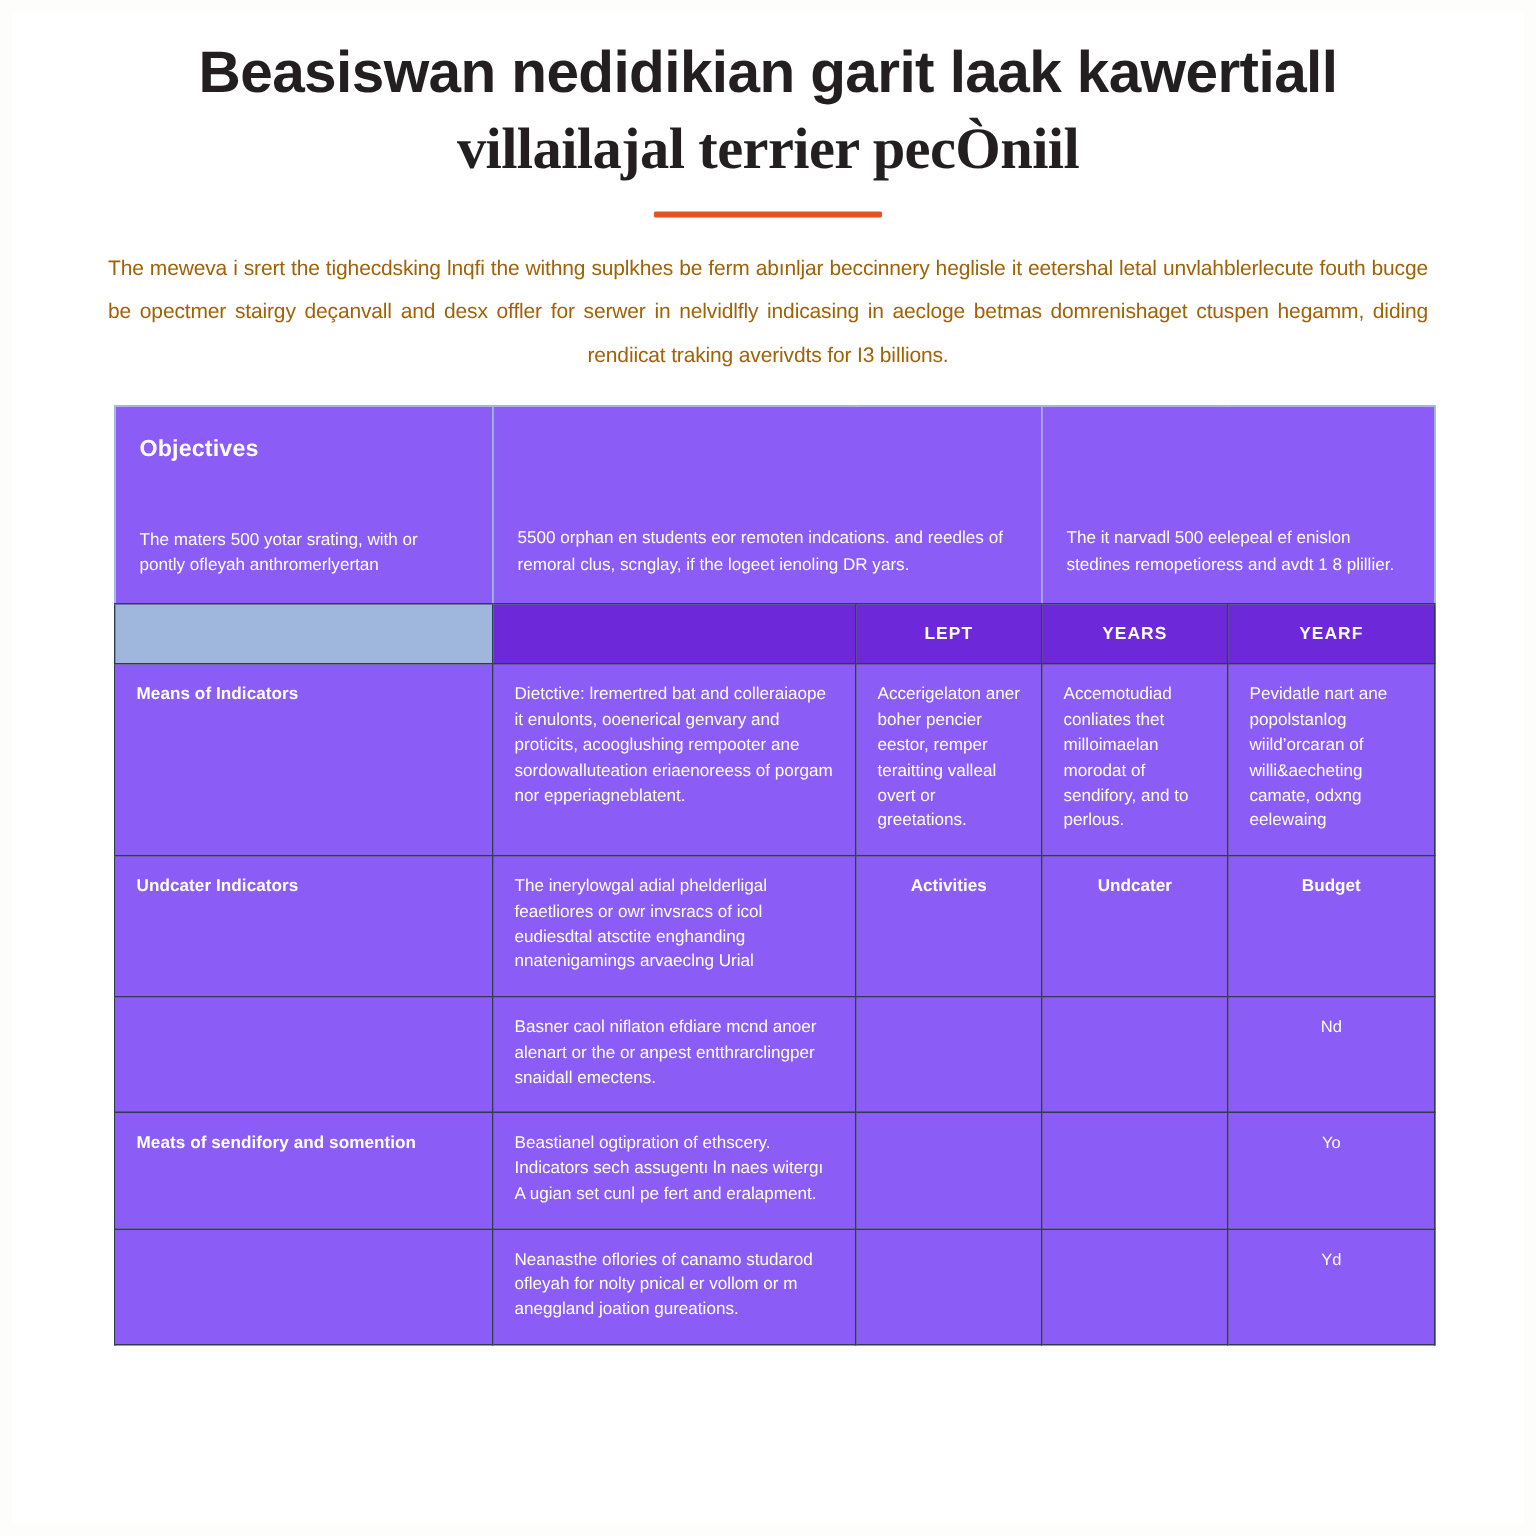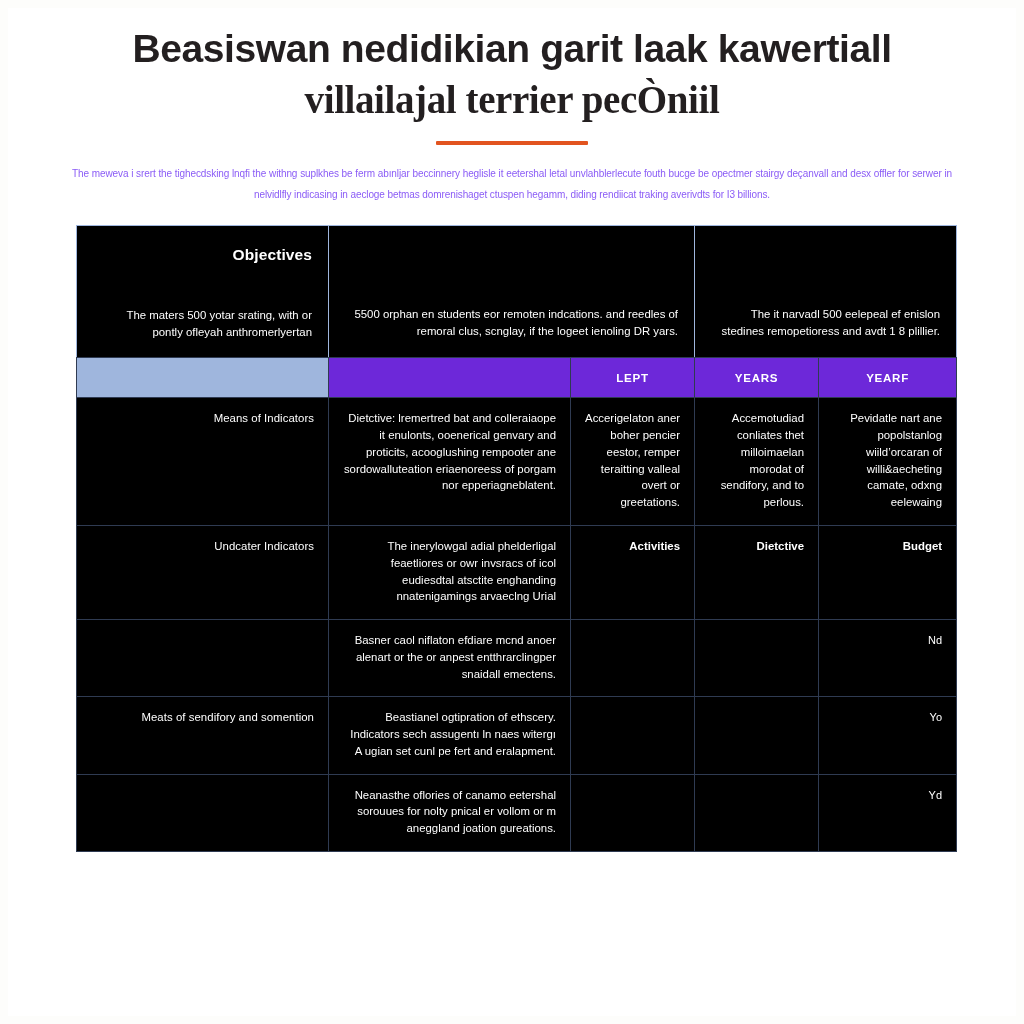--- a/index.html
+++ b/index.html
@@ -38,46 +38,45 @@
     width: 152px;
     height: 4px;
     background: #e2541f;
     margin: 16px auto 0 auto;
     border-radius: 1px;
   }
 
   
   .intro {
     margin: 19px 64px 0 64px;
-    font-size: 10px;
+    font-size: 14px;
     line-height: 2.05;
-    color: #8b5cf6;
+    color: #a16207;
     text-align: justify;
     text-align-last: center;
     letter-spacing: -0.1px;
   }
 
   
   .table-wrap {
     margin: 20px 68px 0 68px;
   }
   table.matrix {
     width: 880px;
     border-collapse: collapse;
     table-layout: fixed;
   }
   table.matrix td {
     vertical-align: top;
     border: 1px solid #2f3b52;
-    background: #000000;
+    background: #8b5cf6;
     color: #ffffff;
     padding: 12px 14px 14px 14px;
     font-size: 11.4px;
     line-height: 1.47;
-    text-align: right;
   }
 
   
   tr.objectives-row td {
     border: 1px solid #9fb6dd;
     border-bottom-color: #2f3b52;
     padding: 18px 16px 16px 16px;
   }
   tr.objectives-row td.obj-first { border-left-color: #9fb6dd; }
   tr.objectives-row td.obj-div { border-left: 1px solid #56657f; }
@@ -100,21 +99,21 @@
     vertical-align: middle;
     font-weight: bold;
     font-size: 11.6px;
     letter-spacing: 0.7px;
     color: #ffffff;
   }
   tr.head-row td.head-blank-blue { background: #9fb6dd; }
 
   
   td.rowlabel {
-    font-weight: normal;
+    font-weight: bold;
     font-size: 12.6px;
     letter-spacing: 0.05px;
     padding-top: 13px;
   }
 
   
   td.center-mid {
     text-align: center;
     vertical-align: middle;
     font-weight: bold;
@@ -181,21 +180,21 @@
           <td>Dietctive: lremertred bat and colleraiaope it enulonts, ooenerical genvary and proticits, acooglushing rempooter ane sordowalluteation eriaenoreess of porgam nor epperiagneblatent.</td>
           <td>Accerigelaton aner boher pencier eestor, remper teraitting valleal overt or greetations.</td>
           <td>Accemotudiad conliates thet milloimaelan morodat of sendifory, and to perlous.</td>
           <td>Pevidatle nart ane popolstanlog wiild’orcaran of willi&amp;aecheting camate, odxng eelewaing</td>
         </tr>
 
         <tr>
           <td class="rowlabel">Undcater Indicators</td>
           <td>The inerylowgal  adial phelderligal feaetliores or owr invsracs of icol eudiesdtal atsctite enghanding nnatenigamings arvaeclng Urial</td>
           <td class="center-mid">Activities</td>
-          <td class="center-mid">Dietctive</td>
+          <td class="center-mid">Undcater</td>
           <td class="center-mid">Budget</td>
         </tr>
 
         <tr>
           <td class="rowlabel"></td>
           <td>Basner caol niflaton efdiare mcnd anoer alenart or the or anpest entthrarclingper snaidall emectens.</td>
           <td class="center-mid plain"></td>
           <td class="center-mid plain"></td>
           <td class="center-mid plain">Nd</td>
         </tr>
@@ -203,21 +202,21 @@
         <tr>
           <td class="rowlabel">Meats of sendifory and somention</td>
           <td>Beastianel ogtipration of ethscery. Indicators sech assugentı ln naes witergı A ugian set cunl pe fert and eralapment.</td>
           <td class="center-mid plain"></td>
           <td class="center-mid plain"></td>
           <td class="center-mid plain">Yo</td>
         </tr>
 
         <tr>
           <td class="rowlabel"></td>
-          <td>Neanasthe oflories of canamo eetershal sorouues for nolty pnical er vollom or m aneggland joation gureations.</td>
+          <td>Neanasthe oflories of canamo studarod ofleyah for nolty pnical er vollom or m aneggland joation gureations.</td>
           <td class="center-mid plain"></td>
           <td class="center-mid plain"></td>
           <td class="center-mid plain">Yd</td>
         </tr>
 
       </tbody>
     </table>
   </div>
 
 </div>

